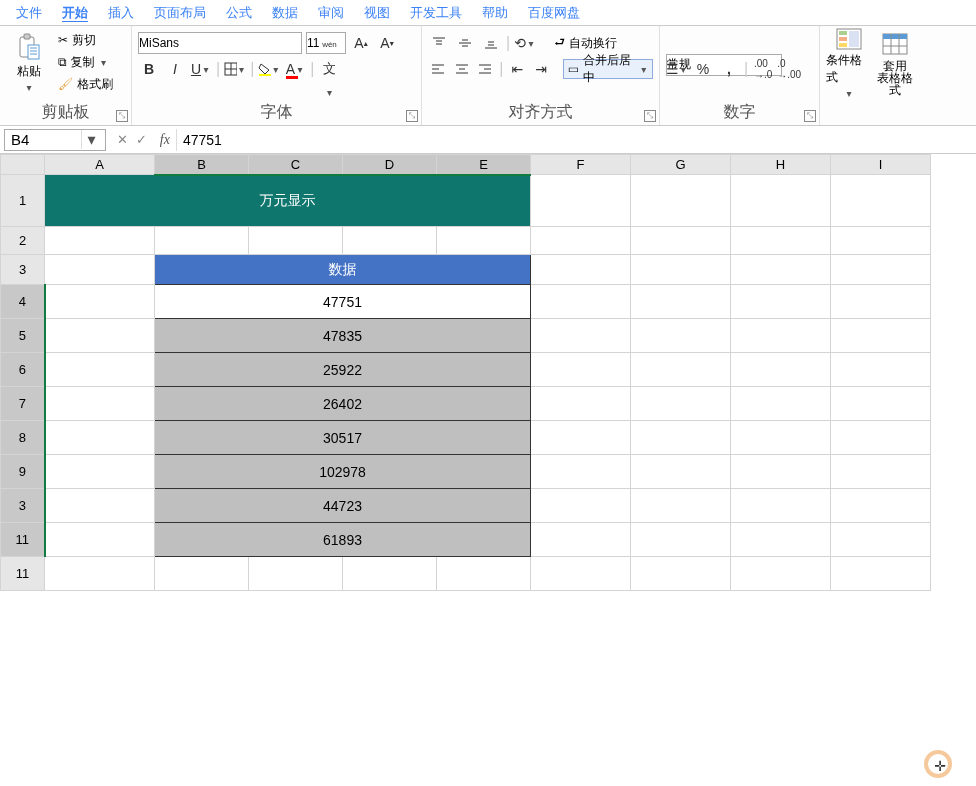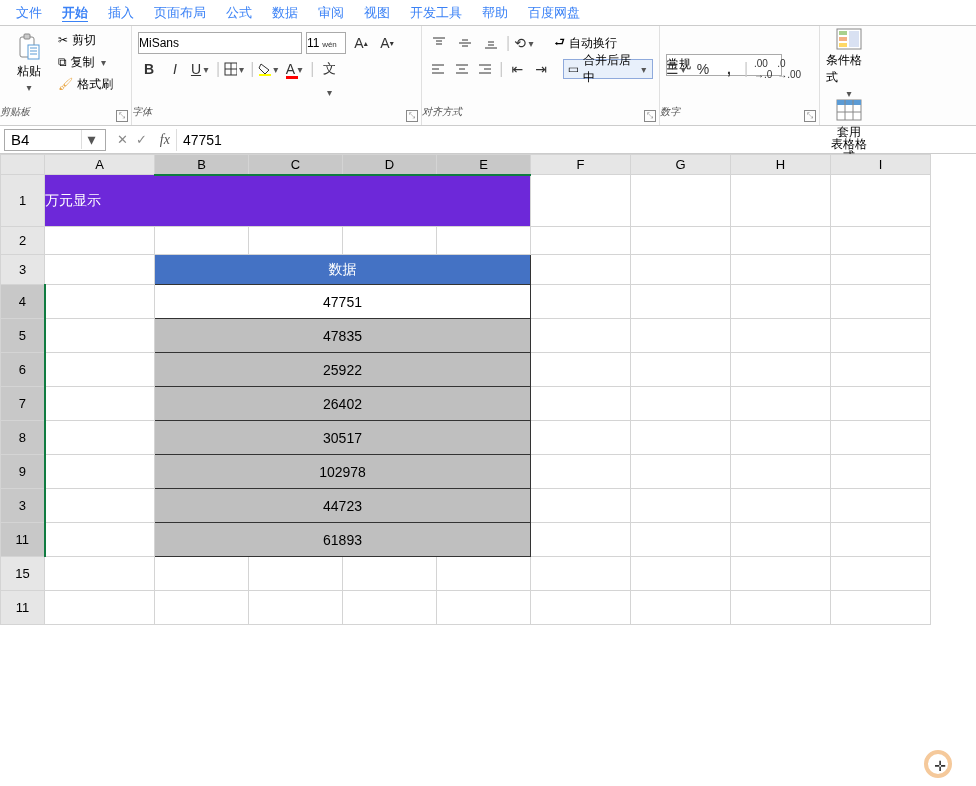--- a/index.html
+++ b/index.html
@@ -6,21 +6,21 @@
   body { width: 976px; height: 786px; background: #fff; overflow: hidden; position: relative; }
 
   
   .menubar { display: flex; height: 26px; background: #fff; border-bottom: 1px solid #ccc; font-size: 13px; align-items: stretch; padding-left: 6px; }
   .menubar .mitem { padding: 4px 10px; color: #3b82f6; cursor: pointer; }
   .menubar .mitem.active { font-weight: bold; text-decoration: underline; text-underline-offset: 4px; }
 
   
   .ribbon { display: flex; height: 100px; border-bottom: 1px solid #ccc; background: #fdfdfd; }
   .rgroup { display: flex; flex-direction: column; border-right: 1px solid #e0e0e0; padding: 4px 6px 0 6px; position: relative; }
-  .rgroup .glabel { text-align: left; font-size: 10px; color: #555; height: 18px; line-height: 14px; position: absolute; bottom: 2px; left: 0; right: 0; font-style: italic; }
+  .rgroup .glabel { text-align: center; font-size: 16px; color: #555; height: 18px; line-height: 14px; position: absolute; bottom: 2px; left: 0; right: 0; }
   .rgroup .dlg { position: absolute; right: 3px; bottom: 3px; width: 12px; height: 12px; border: 1px solid #888; font-size: 8px; color: #888; display:flex; align-items:center; justify-content:center;}
   .grow { display: flex; align-items: center; gap: 4px; height: 26px; }
   .btn-icon { width: 22px; height: 22px; display: inline-flex; align-items: center; justify-content: center; font-size: 14px; color: #333; cursor:pointer; }
   .vstack { display: flex; flex-direction: column; gap: 2px; }
   .vbtn { display:flex; align-items:center; gap:4px; font-size:12px; height:20px; padding:0 2px; cursor:pointer; }
   .bigbtn { display:flex; flex-direction:column; align-items:center; justify-content:center; width:46px; height:66px; font-size:12px; gap:2px; cursor:pointer;}
   .bigicon { width:28px; height:28px; display:flex; align-items:center; justify-content:center; font-size:20px; }
   select, input.combo { font-size: 12px; height: 22px; border: 1px solid #aaa; background:#fff; }
   .dd { width:10px; text-align:center; color:#555; font-size:10px;}
 
@@ -50,21 +50,21 @@
   table.sheet { border-collapse: collapse; table-layout: fixed; }
   .sheet th, .sheet td { border: 1px solid #d4d4d4; font-size: 14px; font-weight:normal;}
   .sheet thead th { background:#e6e6e6; height:20px; font-size:13px;}
   .sheet thead th.selcol { background:#c8c8c8; border-bottom:2px solid #107c41;}
   .sheet tbody th { background:#e6e6e6; width:44px; font-size:13px;}
   .sheet tbody th.selrow { background:#c8c8c8; border-right:2px solid #107c41;}
   .sheet .corner { background:#e6e6e6; width:44px;}
   .colA{width:110px;} .colB,.colC,.colD,.colE{width:94px;} .colF,.colG,.colH,.colI{width:100px;}
 
   
-  .title-cell { background:#6d28d9; color:#fff; font-size:20px; height:52px;}
+  .title-cell { background:#0f766e; color:#fff; font-size:20px; text-align:center; height:52px;}
   .header-cell { background:#4472c4; color:#fff; font-size:18px; text-align:center; border:1px solid #333 !important; height:30px;}
   .data-cell { font-size:20px; text-align:center; border:1px solid #333 !important; height:34px;}
   .rowh { height:34px; }
   .sel-cell { background:#bfbfbf; }
 
   .cursor-ring { position:absolute; right:24px; bottom:8px; width:28px; height:28px; border:4px solid #f5c99b; border-radius:50%;}
   .cursor-plus { position:absolute; right:30px; bottom:12px; font-size:14px; color:#333;}
 
   svg { display:block; }
 </style>
@@ -250,21 +250,21 @@
         </span>
       <span style="color:#ccc;">|</span>
       <span class="btn-icon" style="font-size:10px;">.00<br>→.0</span>
       <span class="btn-icon" style="font-size:10px;">.0<br>→.00</span>
     </div>
     <div class="glabel">数字</div>
     <div class="dlg">⤡</div>
   </div>
 
   <div class="rgroup" id="g-style">
-    <div style="display:flex;flex-direction:column;">
+    <div style="display:flex;">
       <div class="bigbtn">
         <div class="bigicon">
           <svg width="26" height="22">
               <rect x="1" y="1" width="24" height="20" fill="#fff" stroke="#888"></rect>
               <rect x="3" y="3" width="8" height="4" fill="#a9d08e"></rect>
               <rect x="3" y="9" width="8" height="4" fill="#f4b084"></rect>
               <rect x="3" y="15" width="8" height="4" fill="#ffd966"></rect>
               <rect x="13" y="3" width="10" height="16" fill="#d9e1f2"></rect>
             </svg>
         </div>
@@ -425,32 +425,20 @@
     <tr class="rowh">
           <th class="selrow">11</th>
           <td></td>
       <td colspan="4" class="data-cell sel-cell">61893</td>
           <td></td>
           <td></td>
           <td></td>
           <td></td>
         </tr>
     <tr class="rowh">
-          <th>15</th>
-          <td></td>
-          <td></td>
-          <td></td>
-          <td></td>
-          <td></td>
-          <td></td>
-          <td></td>
-          <td></td>
-          <td></td>
-        </tr>
-    <tr class="rowh">
           <th>11</th>
           <td></td>
           <td></td>
           <td></td>
           <td></td>
           <td></td>
           <td></td>
           <td></td>
           <td></td>
           <td></td>

